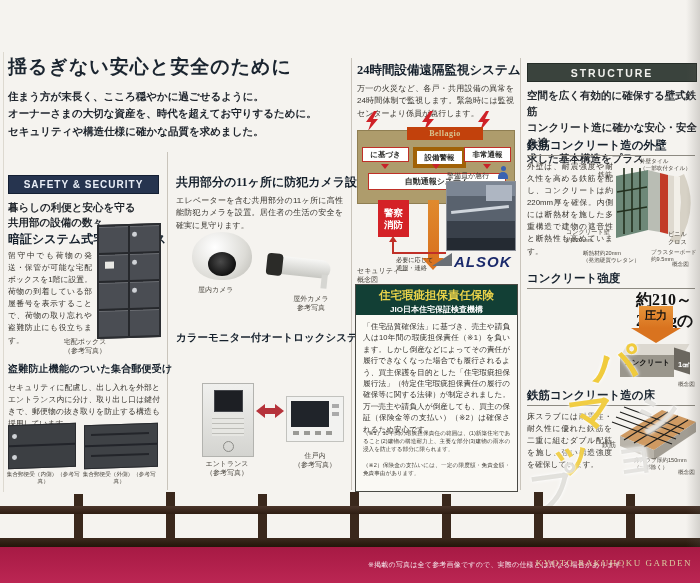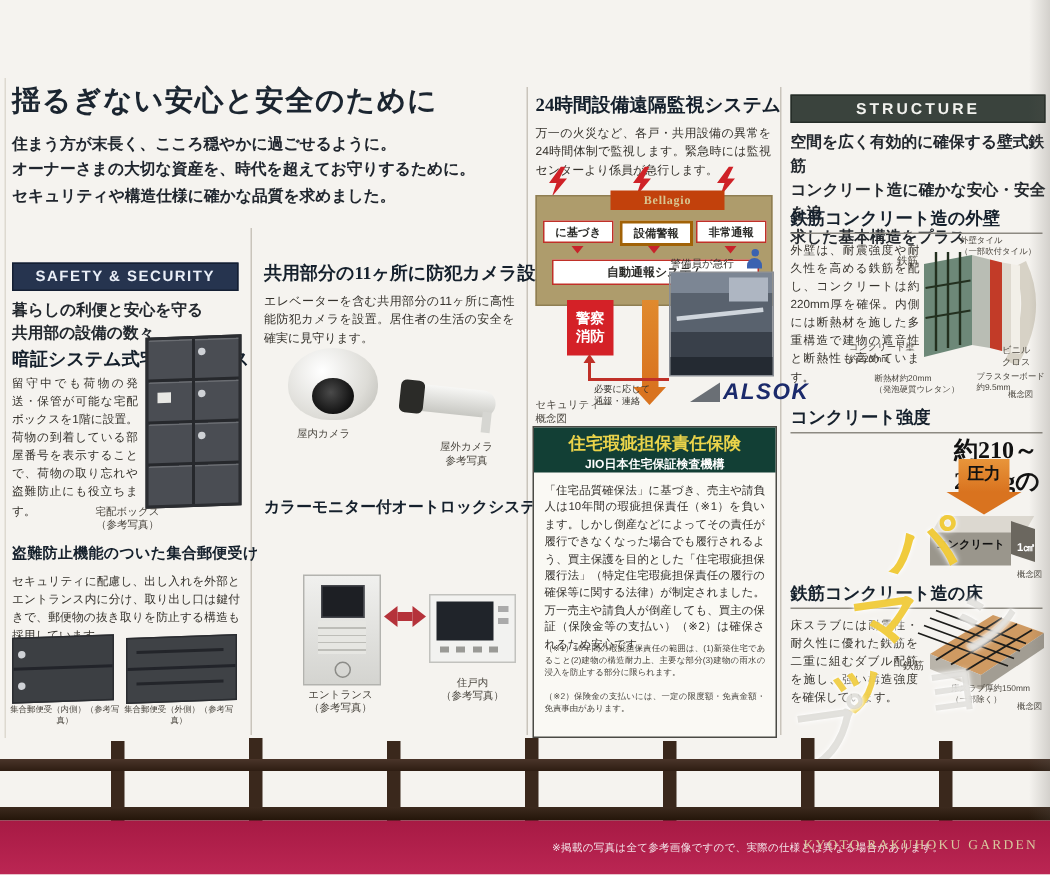--- a/index.html
+++ b/index.html
@@ -135,21 +135,21 @@
     <polygon points="126,0 118,11 123,11 120,20 130,8 125,8 129,0" fill="#cf2127"></polygon>
   </svg>
 
   <div class="abs" style="left:357px;top:130px;width:156px;height:72px;background:#ae9c6c;border:1px solid #8f7e52">
     <div class="abs headbar" style="left:49px;top:-4px;width:76px;height:13px;background:#c2410c">
       <span class="serif b" style="font-size:8px;color:#d8c590;letter-spacing:.5px">Bellagio</span>
     </div>
     <div class="abs headbar" style="left:4px;top:16px;width:45px;height:13px;background:#fff;border:1px solid #c03028">
       <span class="b" style="font-size:7.5px">に基づき</span>
     </div>
-    <div class="abs headbar" style="left:55px;top:16px;width:45px;height:13px;background:#fff;border:2px solid #a16207">
+    <div class="abs headbar" style="left:55px;top:16px;width:45px;height:13px;background:#fff;border:4px solid #a16207">
       <span class="b" style="font-size:7.5px">設備警報</span>
     </div>
     <div class="abs headbar" style="left:106px;top:16px;width:45px;height:13px;background:#fff;border:1px solid #c03028">
       <span class="b" style="font-size:7.5px">非常通報</span>
     </div>
     <div class="abs tri-down" style="left:23px;top:33px"></div>
     <div class="abs tri-down" style="left:74px;top:33px"></div>
     <div class="abs tri-down" style="left:125px;top:33px"></div>
     <div class="abs headbar" style="left:10px;top:42px;width:136px;height:15px;background:#fff;border:1px solid #c03028">
       <span class="b" style="font-size:8px">自動通報システム</span>
@@ -175,21 +175,21 @@
     <div class="abs" style="left:4px;top:26px;width:58px;height:3px;background:#cfd5dc;transform:rotate(-6deg)"></div>
     <div class="abs" style="left:0;bottom:0;width:100%;height:12px;background:#242a32"></div>
   </div>
 
   <div class="abs" style="left:392px;top:252px;width:54px;height:2px;background:#c03028"></div>
   <div class="abs" style="left:392px;top:240px;width:2px;height:13px;background:#c03028"></div>
   <div class="abs" style="left:389px;top:236px;width:0;height:0;border-left:4px solid transparent;border-right:4px solid transparent;border-bottom:6px solid #c03028"></div>
   <div class="abs pre s9" style="left:396px;top:256px;font-size:7px;color:#35322c;line-height:1.3">必要に応じて
 通報・連絡</div>
 
-  <div class="abs" style="left:460px;top:253px;display:flex;align-items:center">
+  <div class="abs" style="left:432px;top:253px;display:flex;align-items:flex-start">
     <span style="width:0;height:0;border-bottom:13px solid #6a6f75;border-left:20px solid transparent;margin-right:2px"></span>
     <span class="b" style="font-style:italic;font-size:15px;color:#1b2a6b;letter-spacing:1px">ALSOK</span>
   </div>
   <div class="abs pre cap" style="left:357px;top:266px">セキュリティー
 概念図</div>
 
   <div class="abs" style="left:355px;top:284px;width:161px;height:206px;background:#faf9f4;border:1px solid #4a4a45">
     <div class="abs" style="left:0;top:0;width:100%;height:30px;background:#123f35">
       <div class="serif b ctr" style="font-size:11.5px;color:#ead34a;margin-top:3px">住宅瑕疵担保責任保険</div>
       <div class="b ctr" style="font-size:8px;color:#fff;margin-top:1px">JIO日本住宅保証検査機構</div>

